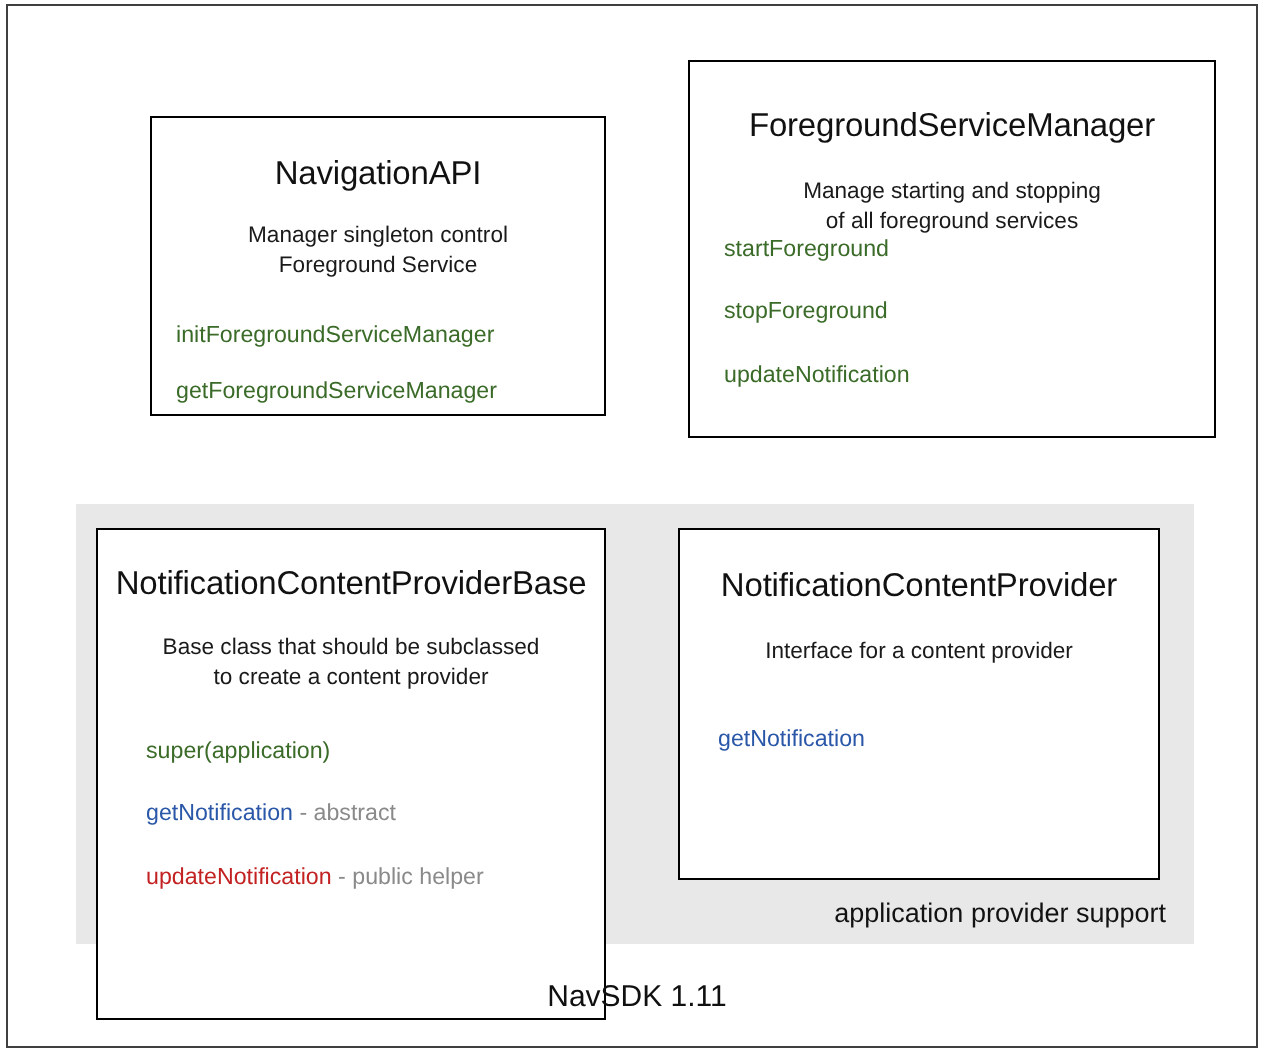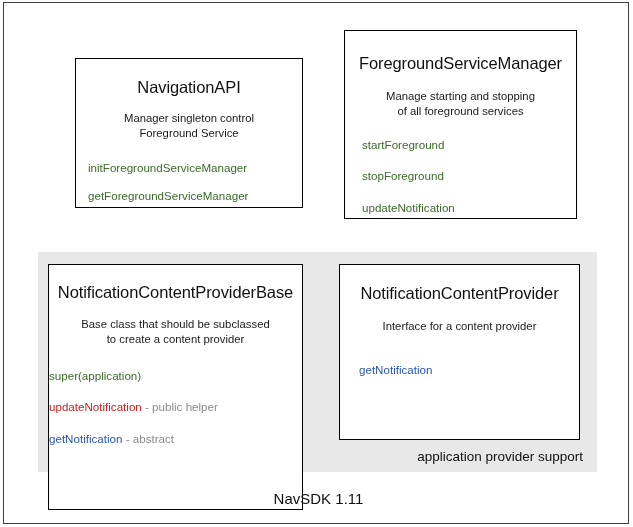--- a/index.html
+++ b/index.html
@@ -95,33 +95,33 @@
   
   #box-navigation-api {
     left: 75px;  top: 58px;  width: 228px; height: 150px;
   }
   #box-navigation-api .class-title { margin-top: 19px; }
   #box-navigation-api .class-desc  { margin-top: 14px; }
   #box-navigation-api .member-list { margin-top: 21px; padding-left: 12px; }
   #box-navigation-api .member-row  { margin-bottom: 17px; }
 
   #box-foreground-service-manager {
-    left: 344px; top: 30px;  width: 233px; height: 189px;
+    left: 344px; top: 30px;  width: 264px; height: 189px;
   }
   #box-foreground-service-manager .class-title { margin-top: 23px; }
   #box-foreground-service-manager .class-desc  { margin-top: 16px; }
-  #box-foreground-service-manager .member-list { margin-top: 20px; padding-left: 17px; }
+  #box-foreground-service-manager .member-list { padding-left: 17px; }
   #box-foreground-service-manager .member-row  { margin-bottom: 20px; }
 
   #box-notification-content-provider-base {
     left: 48px;  top: 264px; width: 255px; height: 246px;
   }
   #box-notification-content-provider-base .class-title { margin-top: 18px; }
   #box-notification-content-provider-base .class-desc  { margin-top: 15px; }
-  #box-notification-content-provider-base .member-list { margin-top: 23px; }
+  #box-notification-content-provider-base .member-list { margin-top: 23px; padding-left: 24px; }
   #box-notification-content-provider-base .member-row  { margin-bottom: 20px; }
 
   #box-notification-content-provider {
     left: 339px; top: 264px; width: 241px; height: 176px;
   }
   #box-notification-content-provider .class-title { margin-top: 19px; }
   #box-notification-content-provider .class-desc  { margin-top: 16px; }
   #box-notification-content-provider .member-list { margin-top: 30px; padding-left: 19px; }
   #box-notification-content-provider .member-row  { margin-bottom: 0; }
 
@@ -186,24 +186,24 @@
     <div class="class-title">NotificationContentProviderBase</div>
     <div class="class-desc">
       <div>Base class that should be subclassed</div>
       <div>to create a content provider</div>
     </div>
     <div class="member-list">
       <div class="member-row">
         <span class="member-name green">super(application)</span><span class="member-note"></span>
       </div>
       <div class="member-row">
+        <span class="member-name blue">getNotification</span><span class="member-note"> - abstract</span>
+      </div>
+      <div class="member-row">
         <span class="member-name red">updateNotification</span><span class="member-note"> - public helper</span>
-      </div>
-      <div class="member-row">
-        <span class="member-name blue">getNotification</span><span class="member-note"> - abstract</span>
       </div>
     </div>
   </div>
 
   <div class="class-box" id="box-notification-content-provider">
     <div class="class-title">NotificationContentProvider</div>
     <div class="class-desc">
       <div>Interface for a content provider</div>
     </div>
     <div class="member-list">

